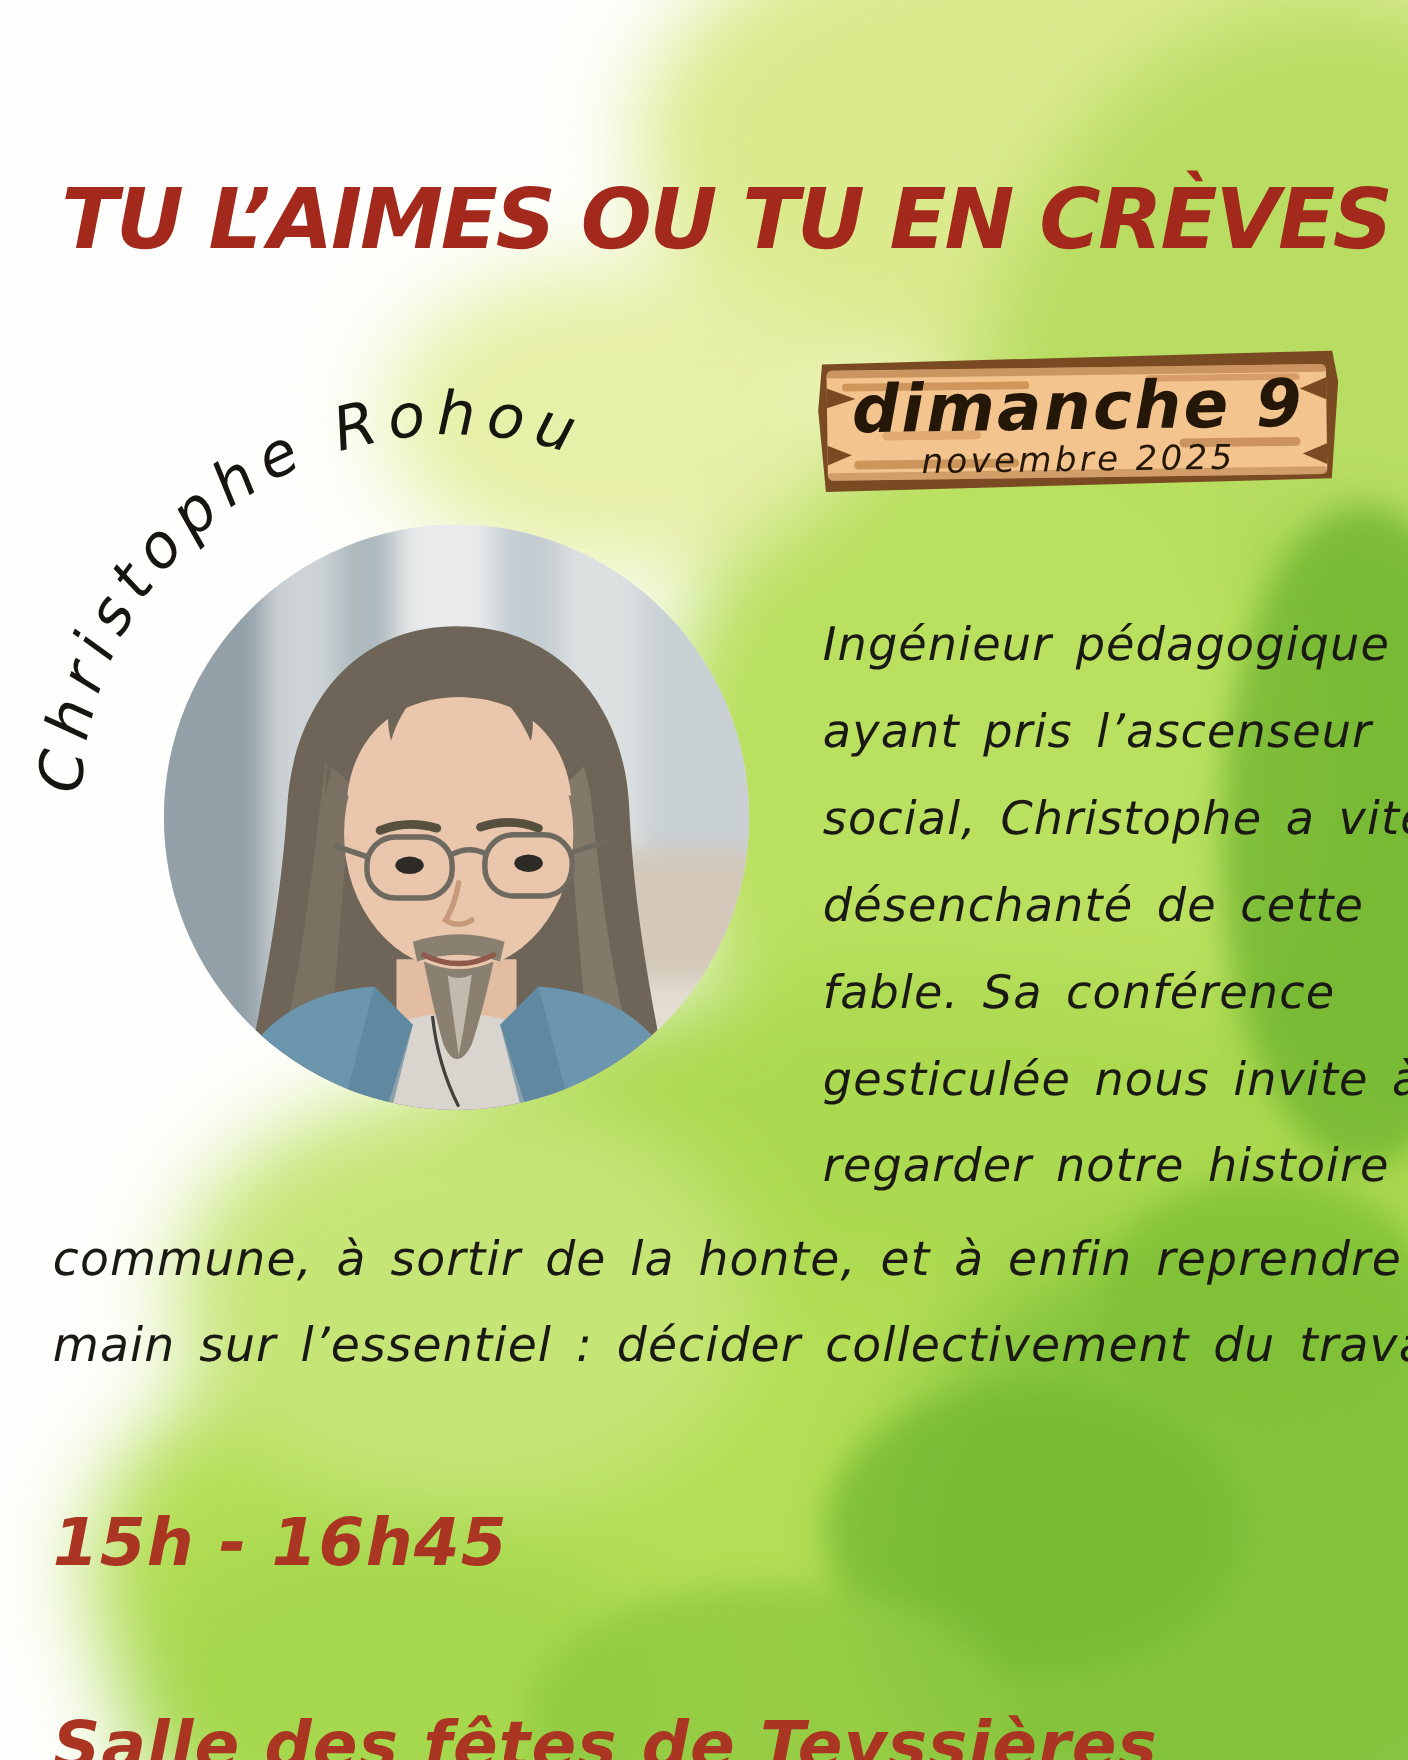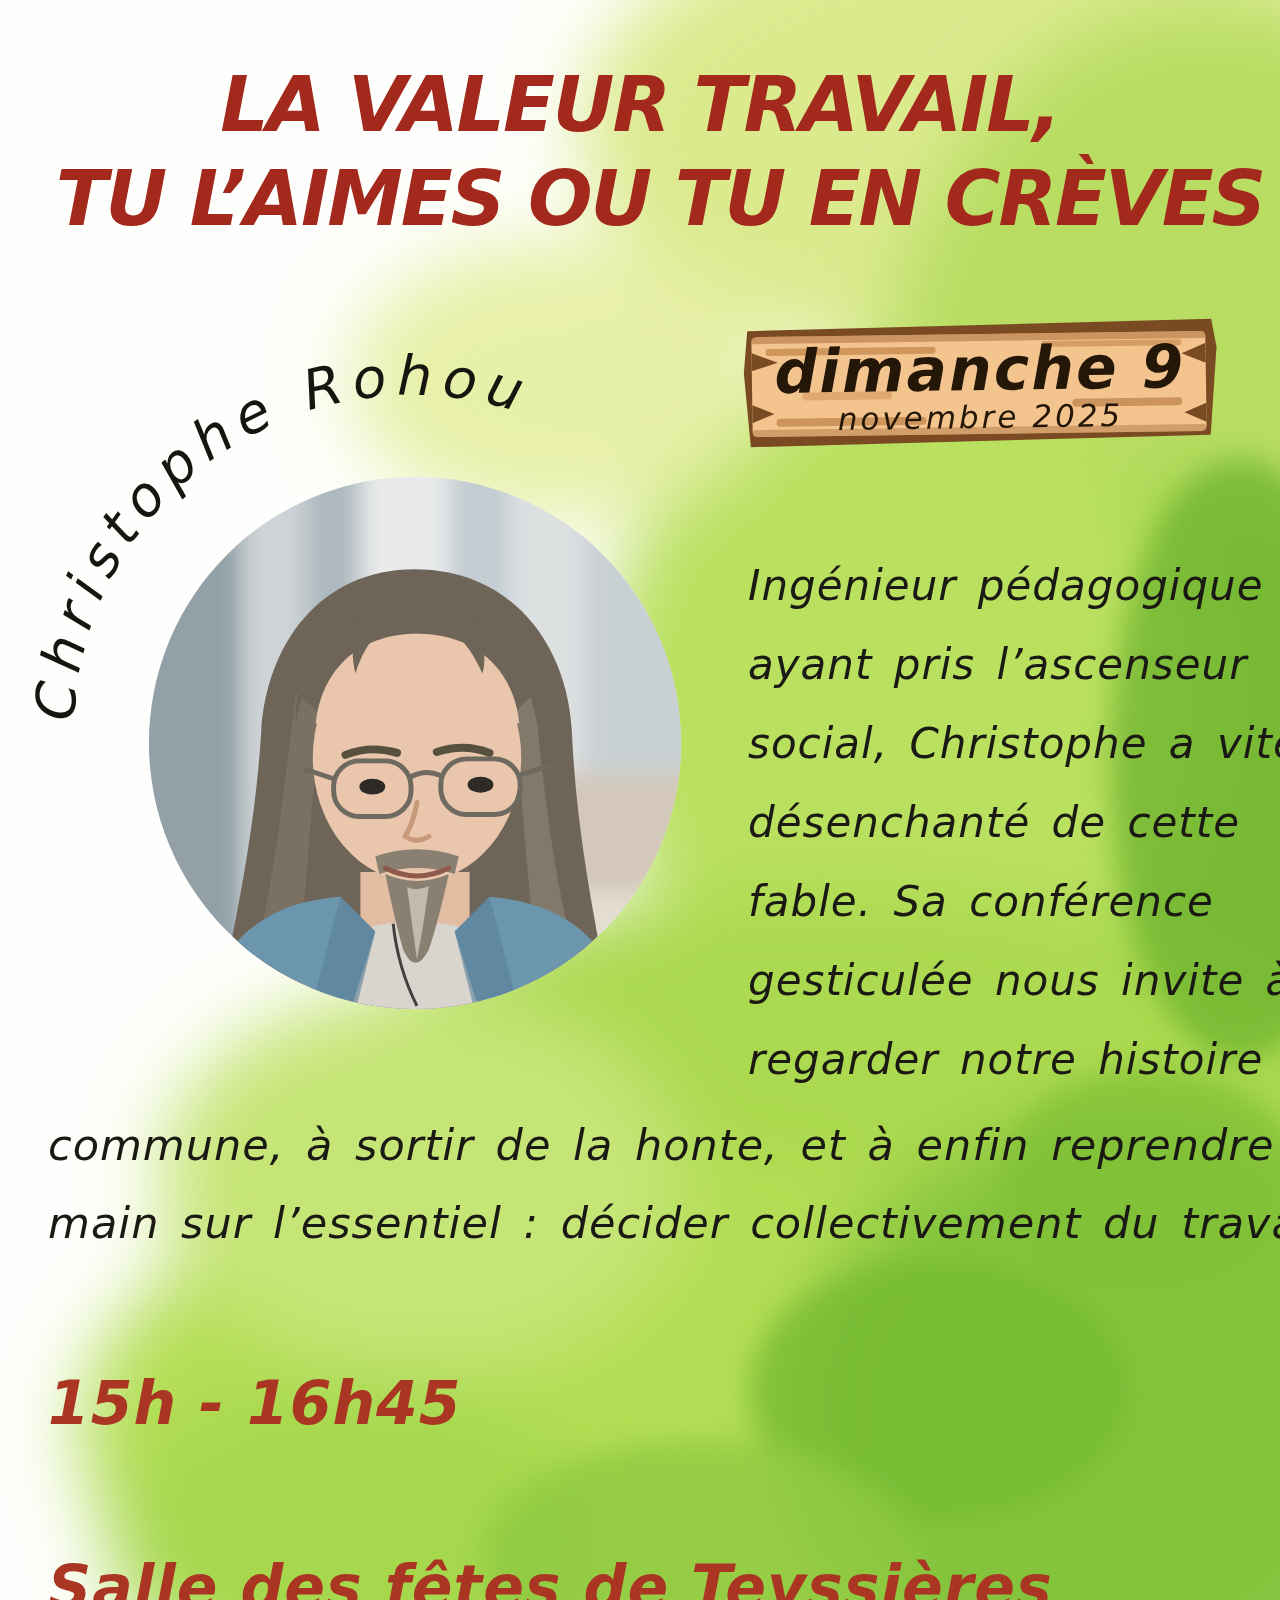--- a/index.html
+++ b/index.html
@@ -64,21 +64,20 @@
       <ellipse cx="360" cy="1540" rx="250" ry="160" fill="#a6d84e"></ellipse>
     </g>
     <g filter="url(#wb2)" opacity="0.75">
       <ellipse cx="1240" cy="760" rx="130" ry="300" fill="#6db32d"></ellipse>
       <ellipse cx="940" cy="1390" rx="190" ry="130" fill="#74ba30"></ellipse>
       <ellipse cx="700" cy="1560" rx="220" ry="120" fill="#8cc840"></ellipse>
       <ellipse cx="1150" cy="1180" rx="150" ry="110" fill="#7fc036"></ellipse>
     </g>
   </svg>
 
-  <div id="title1" class="abs title-line">LA VALEUR TRAVAIL,</div>
   <div id="title2" class="abs title-line">TU L’AIMES OU TU EN CRÈVES</div>
 
   <svg id="plank" class="abs" viewBox="0 0 478 152">
     <polygon points="6,20 470,14 475,42 468,130 8,136 2,62" fill="#7a4a22"></polygon>
     <rect x="10" y="26" width="454" height="100" rx="5" fill="#f3c48e"></rect>
     <rect x="10" y="26" width="454" height="7" rx="3" fill="#a96f3c" opacity="0.55"></rect>
     <rect x="10" y="119" width="454" height="7" rx="3" fill="#a96f3c" opacity="0.45"></rect>
     <rect x="24" y="38" width="170" height="7" rx="3" fill="#c98f55" opacity="0.85"></rect>
     <rect x="300" y="34" width="140" height="6" rx="3" fill="#c98f55" opacity="0.7"></rect>
     <rect x="60" y="82" width="90" height="8" rx="4" fill="#dba368" opacity="0.8"></rect>

